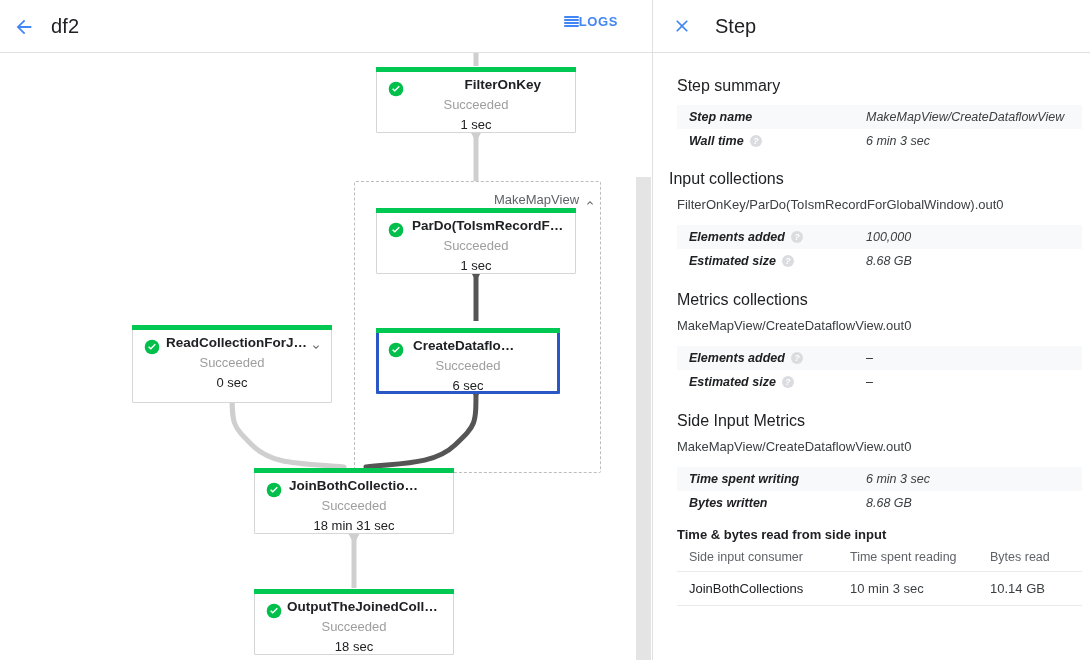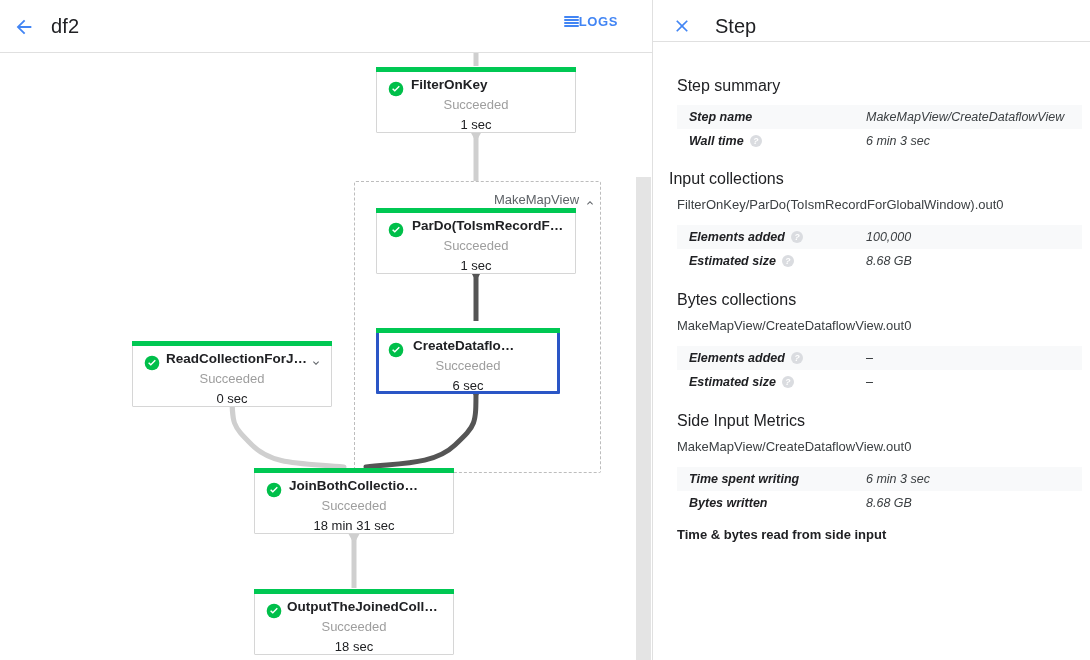--- a/index.html
+++ b/index.html
@@ -31,33 +31,33 @@
   .group-box{position:absolute;border:1px dashed #bdbdbd;border-radius:2px;background:transparent;}
   .group-label{position:absolute;font-size:13px;color:#5f6368;white-space:nowrap;}
   .group-caret{position:absolute;width:12px;height:12px;}
 
   .node{position:absolute;background:#fff;border:1px solid #d6d6d6;box-sizing:border-box;border-radius:1px;}
   .node .topbar-green{position:absolute;left:-1px;top:-1px;right:-1px;height:5px;background:#00c853;}
   .node.selected{border:3px solid #2a56c6;}
   .node.selected .topbar-green{left:-3px;right:-3px;top:-3px;}
   .node .check{position:absolute;left:11px;top:13px;width:16px;height:16px;}
   .node.selected .check{left:9px;top:11px;}
-  .node .name{position:absolute;left:0;right:0;top:9px;text-align:left;font-size:13.5px;font-weight:700;color:#202124;padding:0 34px;box-sizing:border-box;overflow:hidden;white-space:nowrap;text-overflow:ellipsis;}
+  .node .name{position:absolute;left:0;right:0;top:9px;text-align:right;font-size:13.5px;font-weight:700;color:#202124;padding:0 34px;box-sizing:border-box;overflow:hidden;white-space:nowrap;text-overflow:ellipsis;}
   .node .status{position:absolute;left:0;right:0;top:29px;text-align:center;font-size:13px;color:#9e9e9e;}
   .node .time{position:absolute;left:0;right:0;top:49px;text-align:center;font-size:13px;color:#202124;}
   .node .chev{position:absolute;right:9px;top:13px;width:12px;height:12px;cursor:pointer;}
 
   .vscroll-track{position:absolute;left:636px;top:53px;width:16px;height:607px;background:#fff;}
   .vscroll-thumb{position:absolute;left:636px;top:177px;width:15px;height:483px;background:#e4e4e4;border-radius:0;cursor:pointer;}
 
   .divider{position:absolute;left:652px;top:0;width:1px;height:660px;background:#e0e0e0;}
 
   
   .right-pane{position:absolute;left:653px;top:0;width:437px;height:660px;background:#fff;overflow:hidden;}
-  .rp-header{position:absolute;left:0;top:0;width:437px;height:42px;border-bottom:1px solid #e0e0e0;box-sizing:border-box;}
+  .rp-header{position:absolute;left:0;top:0;width:437px;height:53px;border-bottom:1px solid #e0e0e0;box-sizing:border-box;}
   .close-btn{position:absolute;left:15px;top:12px;width:28px;height:28px;display:flex;align-items:center;justify-content:center;cursor:pointer;}
   .rp-title{position:absolute;left:62px;top:13px;font-size:20px;color:#202124;line-height:26px;}
 
   .rp-body{position:absolute;left:0;top:53px;width:437px;height:607px;overflow:hidden;}
 
   .sec-title{font-size:16px;color:#202124;margin:0;padding:0;}
   .sec-sub{font-size:13px;color:#3c4043;margin:0;padding:0;}
 
   .kv-table{width:405px;border-collapse:collapse;table-layout:fixed;}
   .kv-table tr.alt{background:#f8f9fa;}
@@ -161,21 +161,21 @@
           <svg width="16" height="16" viewBox="0 0 24 24">
               <circle cx="12" cy="12" r="11" fill="#00bf4a"></circle>
               <path d="M10.2 16.3l-4-4 1.5-1.5 2.5 2.5 6-6 1.5 1.5z" fill="#fff"></path>
             </svg>
         </span>
         <div class="name" style="top:7px;">CreateDataflowView</div>
         <div class="status" style="top:27px;">Succeeded</div>
         <div class="time" style="top:47px;">6 sec</div>
       </div>
 
-      <div class="node" style="left:132px;top:288px;width:200px;height:66px;">
+      <div class="node" style="left:132px;top:272px;width:200px;height:78px;">
         <span class="topbar-green"></span>
         <span class="check">
           <svg width="16" height="16" viewBox="0 0 24 24">
               <circle cx="12" cy="12" r="11" fill="#00bf4a"></circle>
               <path d="M10.2 16.3l-4-4 1.5-1.5 2.5 2.5 6-6 1.5 1.5z" fill="#fff"></path>
             </svg>
         </span>
         <div class="name" style="text-align:left;padding-left:33px;padding-right:22px;">ReadCollectionForJoin</div>
         <div class="status">Succeeded</div>
         <div class="time">0 sec</div>
@@ -260,21 +260,21 @@
           <td class="v">100,000</td>
         </tr>
         <tr>
           <td class="k"><span>Estimated size</span><span class="help-dot">?</span></td>
           <td class="v">8.68 GB</td>
         </tr>
       </tbody>
         </table>
 
       <div style="position:absolute;left:24px;top:238px;width:405px;">
-        <div class="sec-title">Bytes collections</div>
+        <div class="sec-title">Metrics collections</div>
       </div>
       <div class="sec-sub" style="position:absolute;left:24px;top:265px;width:405px;">MakeMapView/CreateDataflowView.out0</div>
       <table class="kv-table" style="position:absolute;left:24px;top:293px;">
         <tbody>
             <tr class="alt">
           <td class="k"><span>Elements added</span><span class="help-dot">?</span></td>
           <td class="v">–</td>
         </tr>
         <tr>
           <td class="k"><span>Estimated size</span><span class="help-dot">?</span></td>
@@ -296,17 +296,33 @@
         <tr>
           <td class="k"><span>Bytes written</span></td>
           <td class="v">8.68 GB</td>
         </tr>
       </tbody>
         </table>
 
       <div style="position:absolute;left:24px;top:474px;width:405px;">
         <div style="font-size:13px;font-weight:700;color:#202124;">Time &amp; bytes read from side input</div>
       </div>
+      <table class="si-table" style="position:absolute;left:24px;top:494px;">
+        <thead>
+          <tr>
+            <th>Side input consumer</th>
+            <th class="col2">Time spent reading</th>
+            <th class="col3">Bytes read</th>
+          </tr>
+        </thead>
+        <tbody>
+          <tr>
+            <td class="first">JoinBothCollections</td>
+            <td>10 min 3 sec</td>
+            <td>10.14 GB</td>
+          </tr>
+        </tbody>
+      </table>
 
     </div>
   </div>
 
 </div>
 
 </body></html>

